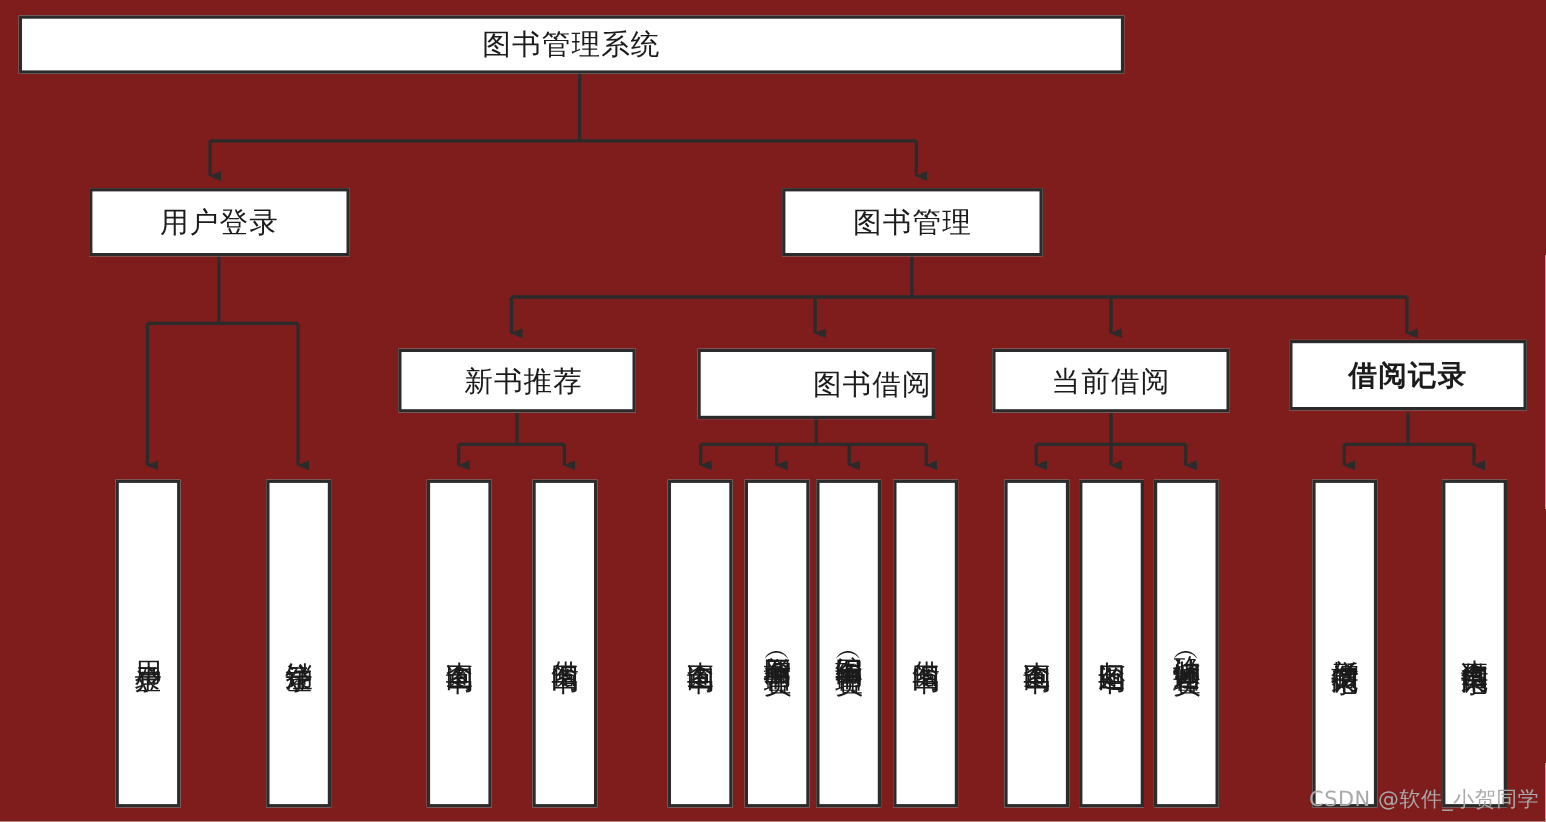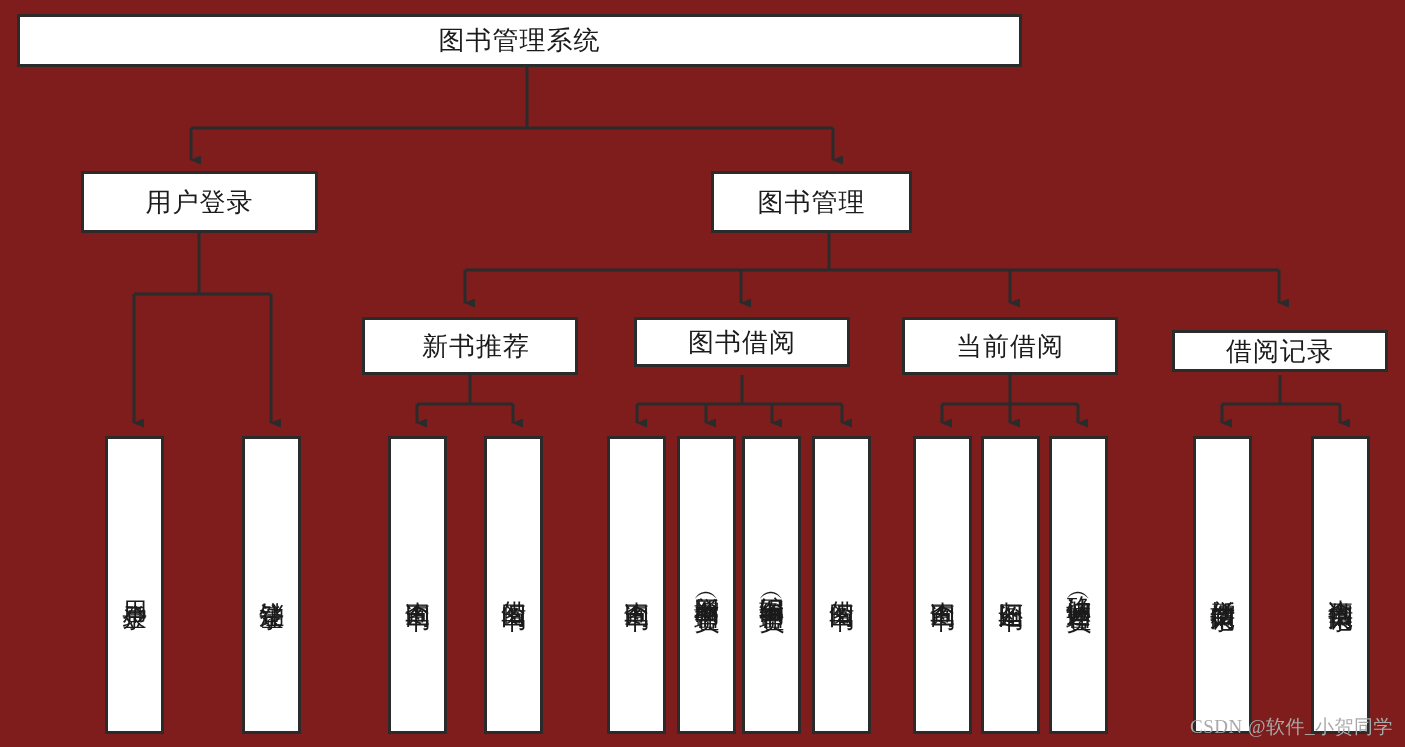--- a/index.html
+++ b/index.html
@@ -116,34 +116,34 @@
     </g>
   </svg>
 
   <div class="node horiz" style="left:17px; top:14px; width:1005px; height:53px;">
     <span class="label">图书管理系统</span>
   </div>
 
   <div class="node horiz" style="left:81px; top:171px; width:237px; height:62px;">
     <span class="label">用户登录</span>
   </div>
-  <div class="node horiz" style="left:711px; top:171px; width:201px; height:62px;">
+  <div class="node horiz" style="left:711px; top:171px; width:237px; height:62px;">
     <span class="label">图书管理</span>
   </div>
 
   <div class="node horiz" style="left:362px; top:317px; width:216px; height:58px;padding-left:12px;">
     <span class="label">新书推荐</span>
   </div>
-  <div class="node horiz" style="left:634px; top:317px; width:216px; height:50px;">
+  <div class="node horiz" style="left:634px; top:317px; width:216px; height:64px;justify-content:flex-end;">
     <span class="label">图书借阅</span>
   </div>
   <div class="node horiz" style="left:902px; top:317px; width:216px; height:58px;align-items:center;">
     <span class="label">当前借阅</span>
   </div>
-  <div class="node horiz" style="left:1172px; top:330px; width:216px; height:42px;">
+  <div class="node horiz" style="left:1172px; top:309px; width:216px; height:64px;font-weight:bold;">
     <span class="label">借阅记录</span>
   </div>
 
   <div class="node vert" style="left:105px; top:436px; width:59px; height:298px;">
     <span class="label">用户登录</span>
   </div>
   <div class="node vert" style="left:242px; top:436px; width:59px; height:298px;">
     <span class="label">注销登录</span>
   </div>
 
@@ -177,15 +177,15 @@
     <span class="label">确认归还（管理员）</span>
   </div>
 
   <div class="node vert" style="left:1193px; top:436px; width:59px; height:298px;">
     <span class="label">新增借阅记录</span>
   </div>
   <div class="node vert" style="left:1311px; top:436px; width:59px; height:298px;">
     <span class="label">查询借阅记录</span>
   </div>
 
-  <div class="watermark" style="left:1190px; top:714px;font-family:Liberation Serif, serif;">CSDN @软件_小贺同学</div>
+  <div class="watermark" style="left:1190px; top:714px;">CSDN @软件_小贺同学</div>
 
 </div>
 
 </body></html>

